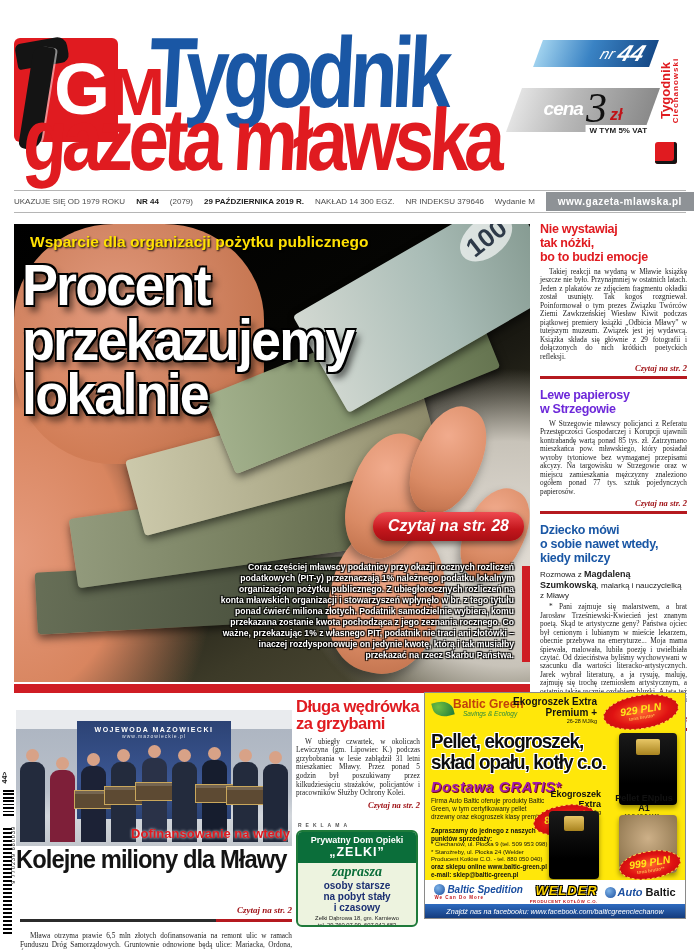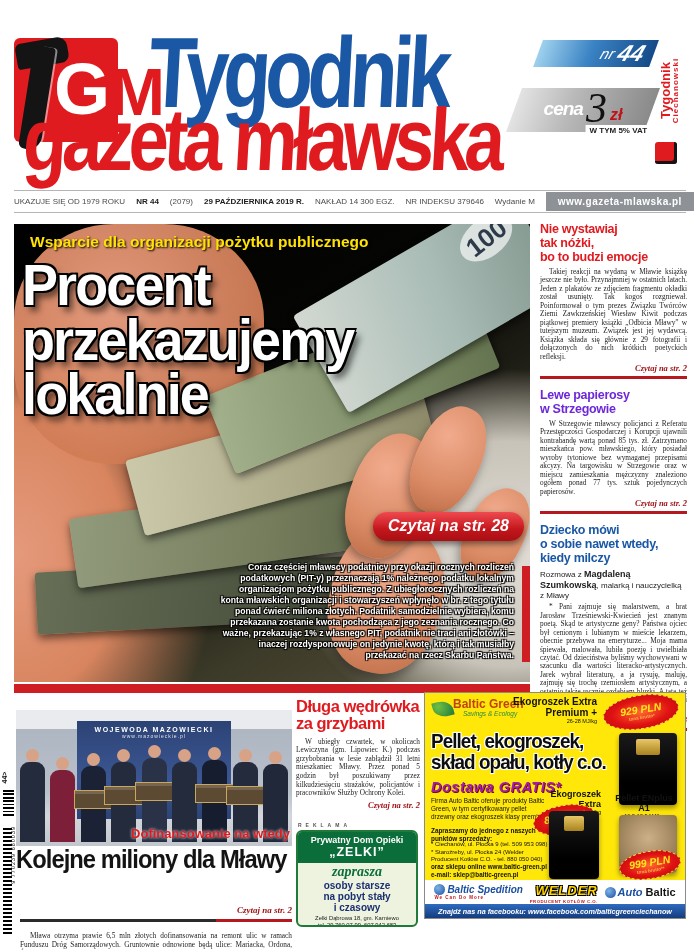--- a/index.html
+++ b/index.html
@@ -170,21 +170,21 @@
   .lg-sped { color:#1b4fa0; font-weight:700; font-style:italic; font-size:10px; }
   .lg-sped small { display:block; font-size:4.5px; color:#c01318; letter-spacing:1px; font-style:normal; }
   .lg-dot { display:inline-block; width:11px; height:11px; border-radius:50%; background:radial-gradient(circle at 35% 35%, #7db3e8, #1b4fa0); margin-right:2px; vertical-align:-2px; }
   .lg-welder { text-align:right; }
   .lg-welder .w1 { color:#ffd400; font-weight:900; font-size:13px; letter-spacing:1px;
       text-shadow:1px 1px 0 #000,-1px -1px 0 #000,1px -1px 0 #000,-1px 1px 0 #000; font-style:italic; }
   .lg-welder .w2 { display:block; color:#c01318; font-size:4.3px; font-weight:700; letter-spacing:.5px; }
   .lg-auto { font-size:11px; font-weight:700; }
   .lg-auto .a1 { color:#1b4fa0; font-style:italic; } .lg-auto .a2 { color:#141414; }
   .b-fb { position:absolute; left:0; bottom:0; width:100%; height:14px; background:linear-gradient(#2e6bc0,#143c7e);
-          color:#fff; font-weight:700; font-style:italic; font-size:7.2px; display:flex; align-items:center; justify-content:center; }
+          color:#fff; font-weight:400; font-style:italic; font-size:7.2px; display:flex; align-items:center; justify-content:center; }
 </style>
 </head>
 <body>
 
 <div class="page">
 
   <div class="abs logo-box">
     <div class="logo-brush1"></div>
     <div class="logo-brush2"></div>
     <span class="logo-g">G</span>

